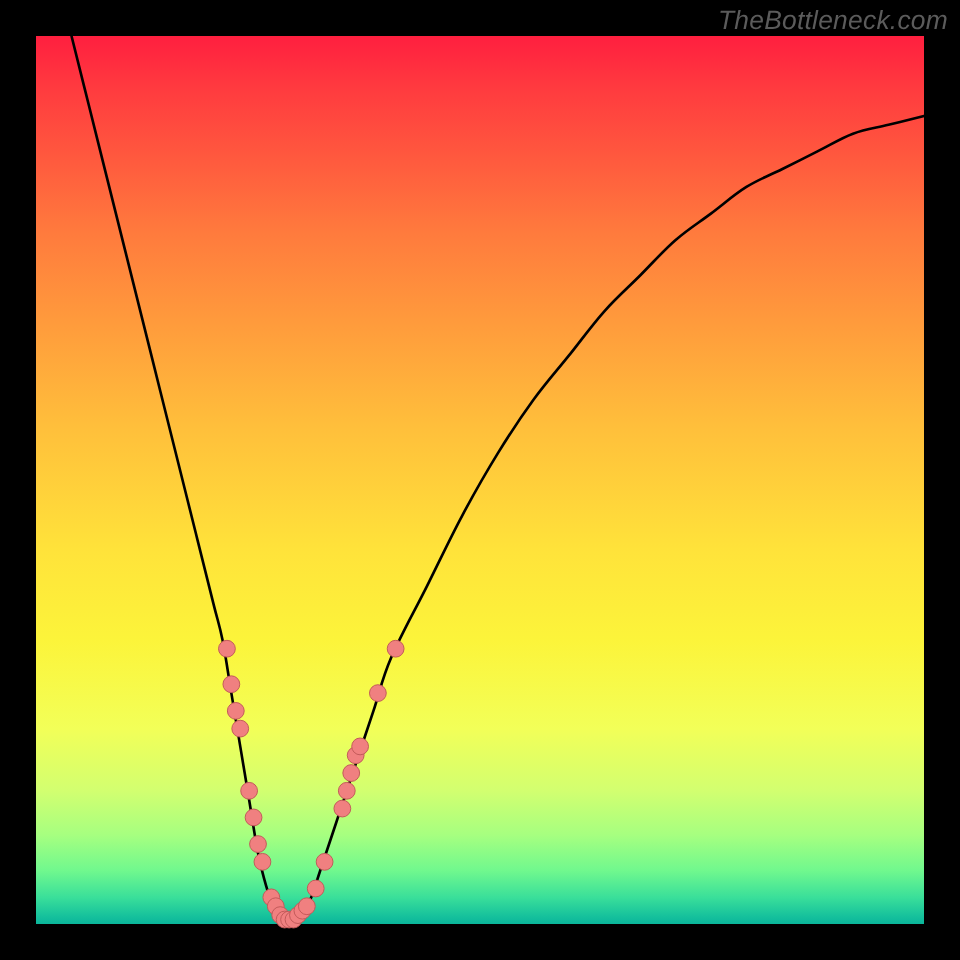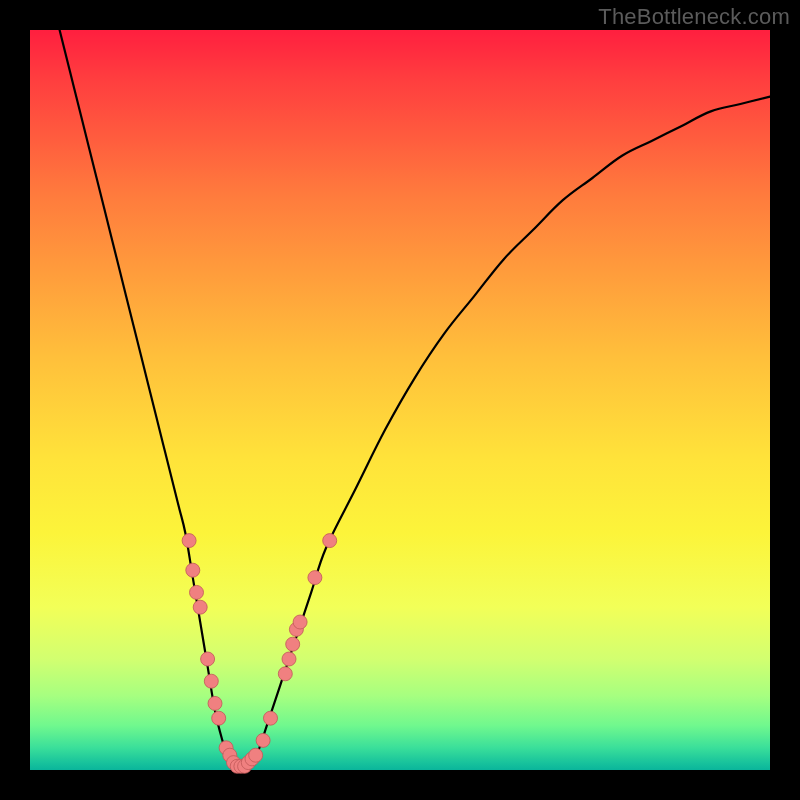--- a/index.html
+++ b/index.html
@@ -11,20 +11,21 @@
     background: #000;
     font-family: Arial, Helvetica, sans-serif;
   }
   .frame {
     position: absolute;
     left: 0;
     top: 0;
     width: 800px;
     height: 692px;
     background: #000;
+    font-style: italic;
   }
   .plot-area {
     position: absolute;
     left: 30px;
     top: 30px;
     width: 740px;
     height: 740px;
     
     background: linear-gradient(to bottom,
       #ff1f3f 0%,

